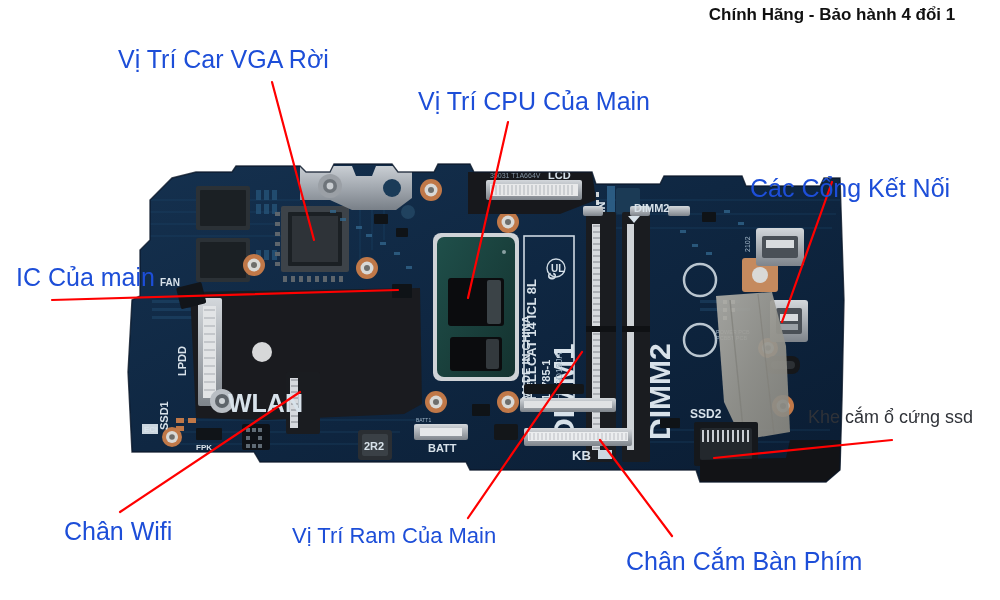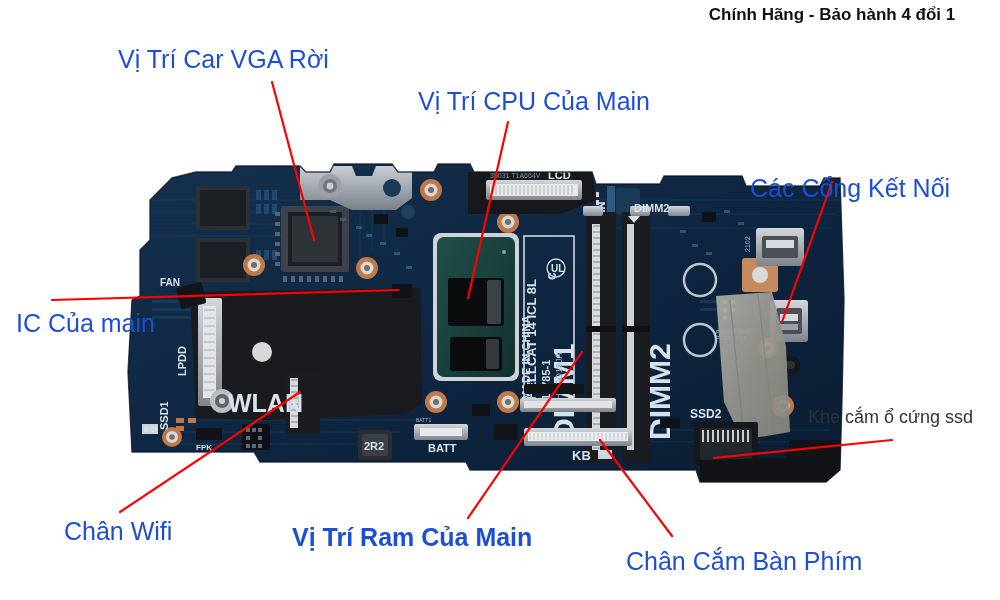--- a/index.html
+++ b/index.html
@@ -442,23 +442,23 @@
   <div class="brand">
     <div class="brand-sub">Chính Hãng - Bảo hành 4 đổi 1</div>
   </div>
 
   <div class="lbl" style="left:118px;top:46px;font-size:25px;">Vị Trí Car VGA Rời</div>
 
   <div class="lbl" style="left:418px;top:88px;font-size:25px;">Vị Trí CPU Của Main</div>
 
   <div class="lbl" style="left:750px;top:140px;font-size:25px;margin-top:35px;">Các Cổng Kết Nối</div>
 
-  <div class="lbl" style="left:16px;top:264px;font-size:25px;margin-top:46px;">IC Của main</div>
+  <div class="lbl" style="left:16px;top:264px;font-size:25px;">IC Của main</div>
 
   <div class="lbl sm" style="left:808px;top:408px;">Khe cắm ổ cứng ssd</div>
 
   <div class="lbl" style="left:64px;top:518px;font-size:25px;text-align:right;">Chân Wifi</div>
 
-  <div class="lbl" style="left:292px;top:524px;font-size:25px;font-weight:bold;">Vị Trí Ram Của Main</div>
+  <div class="lbl" style="left:292px;top:524px;font-size:22px;">Vị Trí Ram Của Main</div>
 
   <div class="lbl" style="left:582px;top:548px;font-size:25px;margin-left:44px;">Chân Cắm Bàn Phím</div>
 
 </div>
 
 </body></html>

